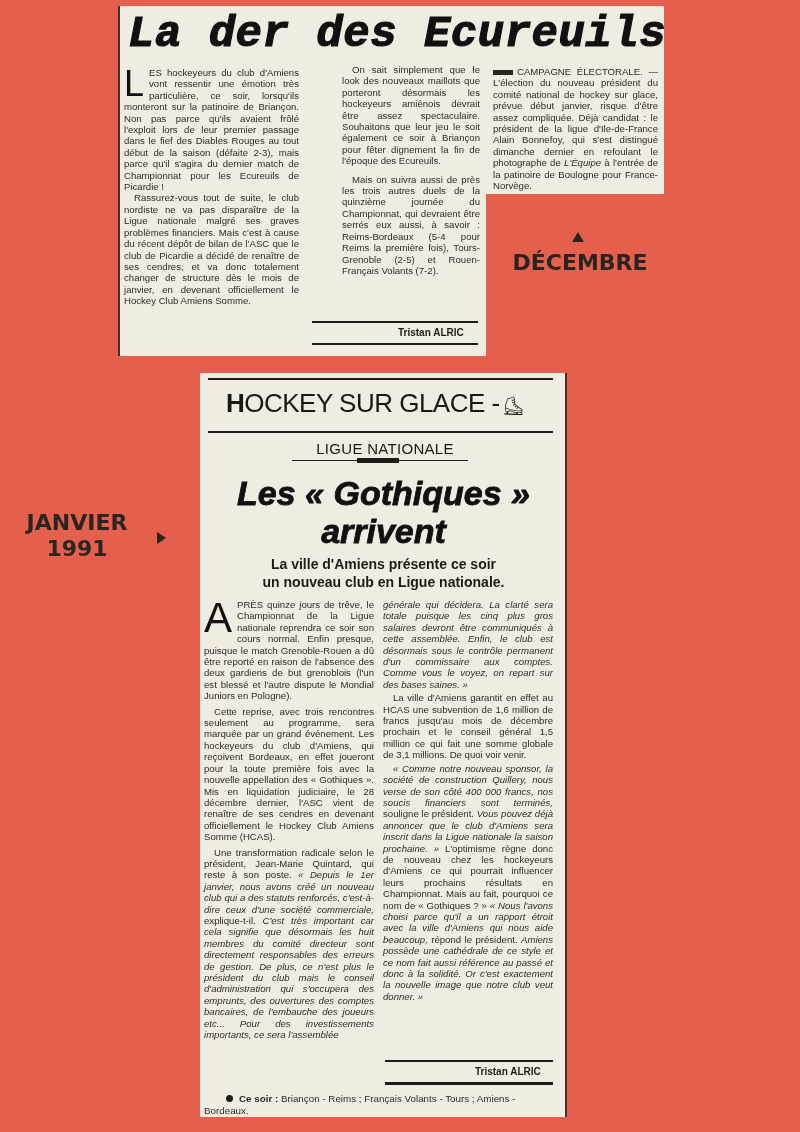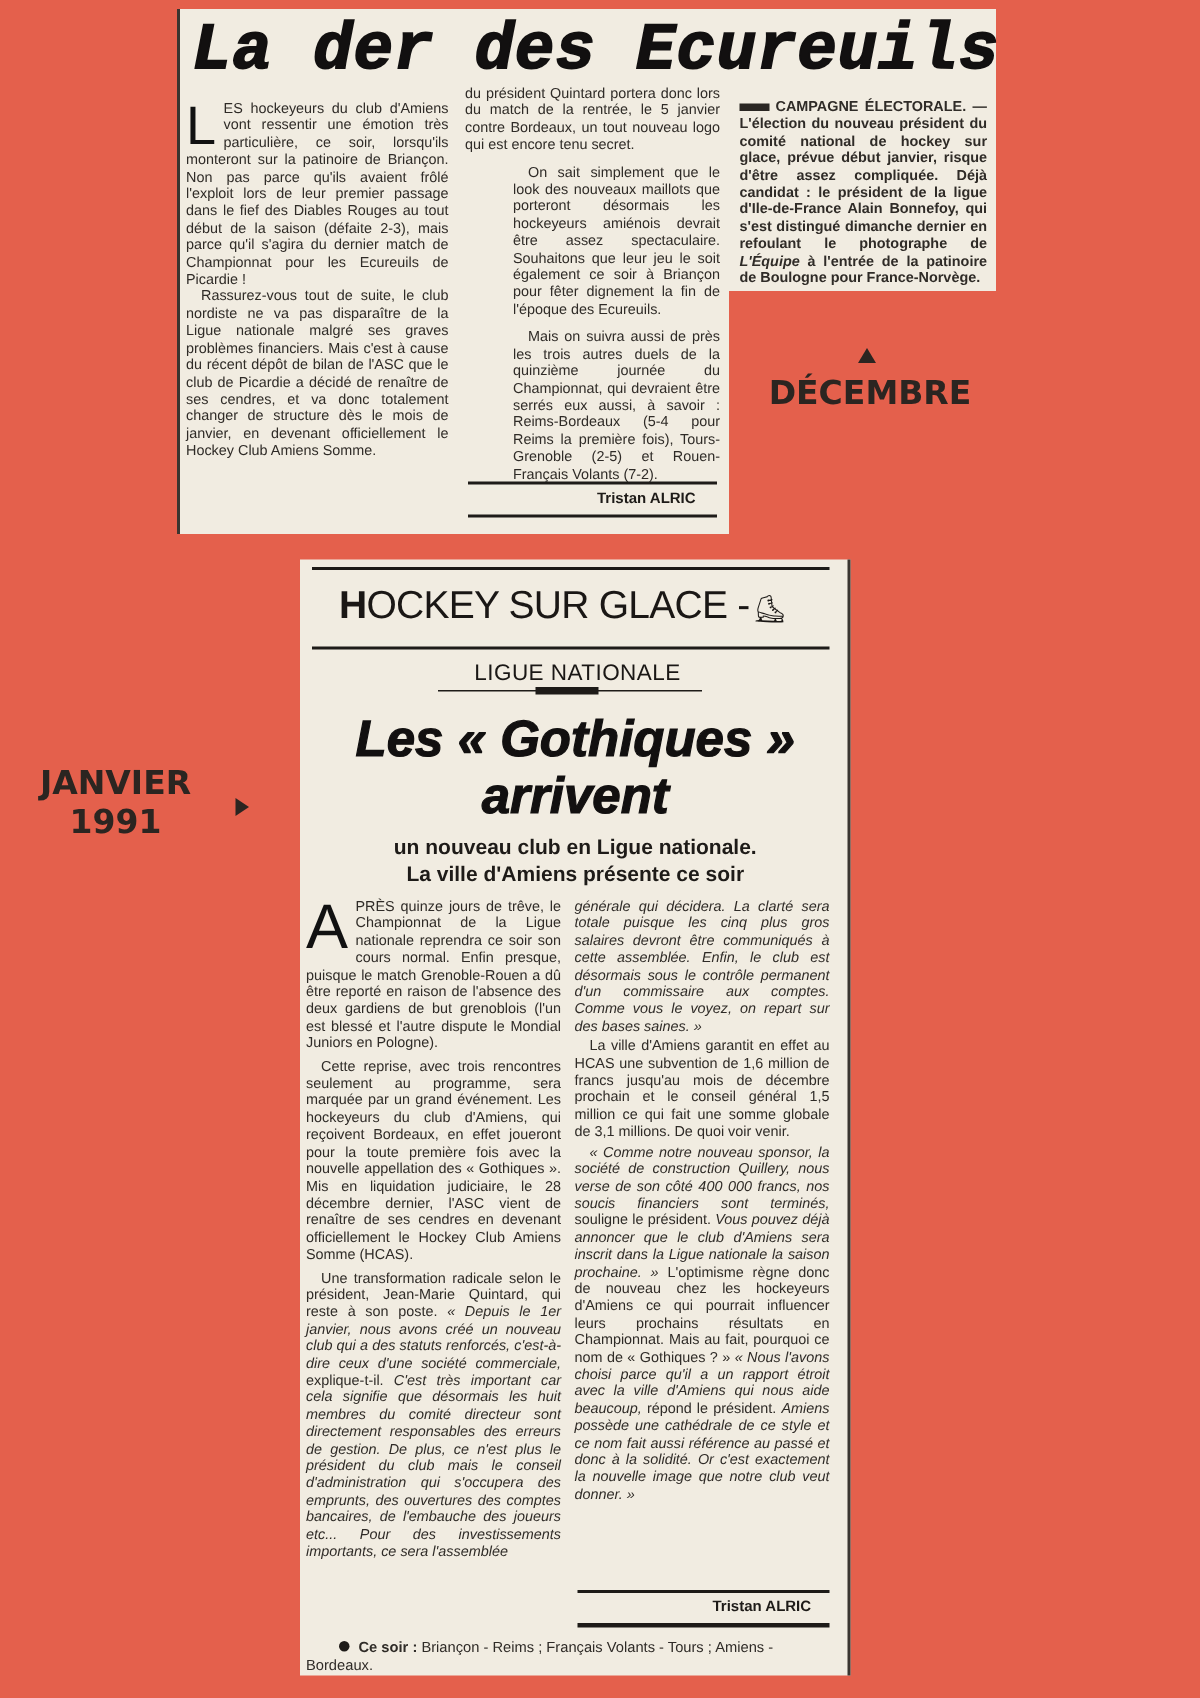--- a/index.html
+++ b/index.html
@@ -39,29 +39,28 @@
 <div id="clip1b"></div>
 
 <div class="headline1">La der des Ecureuils</div>
 
 <div class="col" style="left:124px;top:67px;width:175px;">
   <p class="noind"><span class="dropcap">L</span><span>ES hockeyeurs du club d'Amiens vont ressentir une émotion très particulière, ce soir, lorsqu'ils monteront sur la patinoire de Briançon. Non pas parce qu'ils avaient frôlé l'exploit lors de leur premier passage dans le fief des Diables Rouges au tout début de la saison (défaite 2-3), mais parce qu'il s'agira du dernier match de Championnat pour les Ecureuils de Picardie !</span></p>
   <p>Rassurez-vous tout de suite, le club nordiste ne va pas disparaître de la Ligue nationale malgré ses graves problèmes financiers. Mais c'est à cause du récent dépôt de bilan de l'ASC que le club de Picardie a décidé de renaître de ses cendres, et va donc totalement changer de structure dès le mois de janvier, en devenant officiellement le Hockey Club Amiens Somme.</p>
 </div>
 
 <div class="col" style="left:310px;top:57px;width:170px;">
-  <p class="noind">du président Quintard portera donc lors du match de la rentrée, le 5 janvier contre Bordeaux, un tout nouveau logo qui est encore tenu secret.</p>
   <p class="gap">On sait simplement que le look des nouveaux maillots que porteront désormais les hockeyeurs amiénois devrait être assez spectaculaire. Souhaitons que leur jeu le soit également ce soir à Briançon pour fêter dignement la fin de l'époque des Ecureuils.</p>
   <p class="gap">Mais on suivra aussi de près les trois autres duels de la quinzième journée du Championnat, qui devraient être serrés eux aussi, à savoir : Reims-Bordeaux (5-4 pour Reims la première fois), Tours-Grenoble (2-5) et Rouen-Français Volants (7-2).</p>
 </div>
 <div class="rule" style="left:312px;top:321px;width:166px;height:2px;"></div>
 <div class="byline" style="left:398px;top:327px;">Tristan ALRIC</div>
 <div class="rule" style="left:312px;top:343px;width:166px;height:2px;"></div>
 
-<div class="col" style="left:493px;top:66px;width:165px;font-weight:bold;">
+<div class="col" style="left:493px;top:66px;width:165px;">
   <p class="noind"><span class="blk"></span><span>CAMPAGNE ÉLECTORALE. —</span>
   <span>L'élection du nouveau président du comité national de hockey sur glace, prévue début janvier, risque d'être assez compliquée. Déjà candidat : le président de la ligue d'Ile-de-France Alain Bonnefoy, qui s'est distingué dimanche dernier en refoulant le photographe de </span><span class="it">L'Équipe</span><span> à l'entrée de la patinoire de Boulogne pour France-Norvège.</span></p>
 </div>
 
 <div class="tri-up" style="left:572px;top:232px;"></div>
 <div class="datelab" style="left:490px;top:250px;width:180px;">
   <div>DÉCEMBRE</div>
 </div>
 
 <div class="datelab" style="left:7px;top:510px;width:140px;">
@@ -76,22 +75,22 @@
 <div class="rule" style="left:208px;top:431px;width:345px;height:1.5px;"></div>
 <div class="ligue">LIGUE NATIONALE</div>
 <div class="rule" style="left:292px;top:460px;width:176px;height:1px;"></div>
 <div class="rule" style="left:357px;top:458px;width:42px;height:5px;"></div>
 
 <div class="headline2">
   <div>Les « Gothiques »</div>
   <div>arrivent</div>
 </div>
 <div class="sub2">
+  <div>La ville d'Amiens présente ce soir</div>
   <div>un nouveau club en Ligue nationale.</div>
-  <div>La ville d'Amiens présente ce soir</div>
 </div>
 
 <div class="col" style="left:204px;top:599px;width:170px;">
   <p class="noind"><span class="dropcap" style="font-size:42px;line-height:34px;">A</span><span>PRÈS quinze jours de trêve, le Championnat de la Ligue nationale reprendra ce soir son cours normal. Enfin presque, puisque le match Grenoble-Rouen a dû être reporté en raison de l'absence des deux gardiens de but grenoblois (l'un est blessé et l'autre dispute le Mondial Juniors en Pologne).</span></p>
   <p style="margin-top:4px;">Cette reprise, avec trois rencontres seulement au programme, sera marquée par un grand événement. Les hockeyeurs du club d'Amiens, qui reçoivent Bordeaux, en effet joueront pour la toute première fois avec la nouvelle appellation des « Gothiques ». Mis en liquidation judiciaire, le 28 décembre dernier, l'ASC vient de renaître de ses cendres en devenant officiellement le Hockey Club Amiens Somme (HCAS).</p>
   <p style="margin-top:4px;"><span>Une transformation radicale selon le président, Jean-Marie Quintard, qui reste à son poste. </span><span class="it">« Depuis le 1er janvier, nous avons créé un nouveau club qui a des statuts renforcés, c'est-à-dire ceux d'une société commerciale, </span><span>explique-t-il. </span><span class="it">C'est très important car cela signifie que désormais les huit membres du comité directeur sont directement responsables des erreurs de gestion. De plus, ce n'est plus le président du club mais le conseil d'administration qui s'occupera des emprunts, des ouvertures des comptes bancaires, de l'embauche des joueurs etc... Pour des investissements importants, ce sera l'assemblée</span></p>
 </div>
 
 <div class="col" style="left:383px;top:599px;width:170px;">
   <p class="noind it">générale qui décidera. La clarté sera totale puisque les cinq plus gros salaires devront être communiqués à cette assemblée. Enfin, le club est désormais sous le contrôle permanent d'un commissaire aux comptes. Comme vous le voyez, on repart sur des bases saines. »</p>

